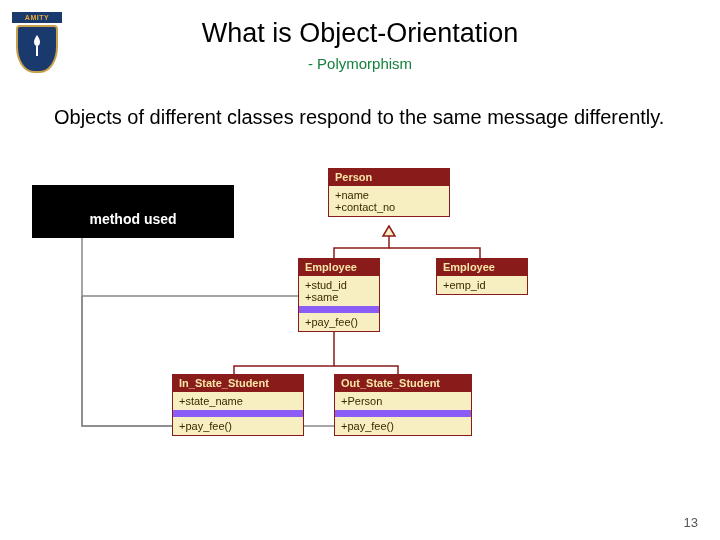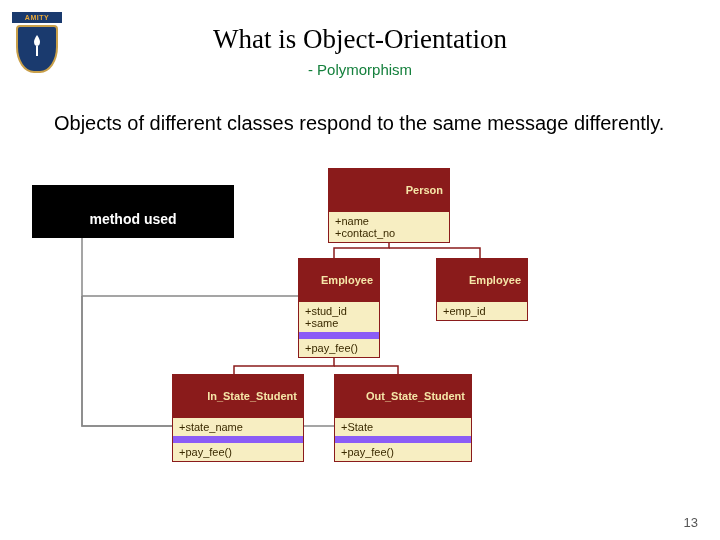--- a/index.html
+++ b/index.html
@@ -42,23 +42,23 @@
     top: 6px;
     left: 50%;
     transform: translateX(-50%);
     width: 14px;
     height: 26px;
   }
   .title {
     text-align: center;
     font-size: 27px;
     font-weight: normal;
-    font-family: Liberation Serif, serif;
+    font-family: Liberation Sans, sans-serif;
     color: #000;
-    margin-top: 24px;
+    margin-top: 18px;
   }
   .subtitle {
     text-align: center;
     font-size: 15px;
     margin-top: 6px;
     color: #15803d;
   }
   .desc {
     font-size: 20px;
     color: #000;
@@ -87,24 +87,24 @@
   }
   .uml {
     position: absolute;
     border: 1px solid #8a1b1b;
     background: #f5e6a8;
     font-family: Verdana, Arial, sans-serif;
     font-size: 11px;
   }
   .uml .name {
     font-weight: bold;
-    text-align: right;
+    text-align: left;
     background: #f5e6a8;
     border-bottom: 1px solid #8a1b1b;
-    padding: 15px 6px;
+    padding: 2px 6px;
     color: #8a1b1b;
   }
   .uml .name.dark {
     background: #8a1b1b;
     color: #f5e6a8;
   }
   .uml .sec {
     border-bottom: 7px solid #8b5cf6;
     padding: 3px 6px;
     color: #3a2a00;
@@ -205,21 +205,21 @@
       <div>+state_name</div>
     </div>
     <div class="sec">
       <div>+pay_fee()</div>
     </div>
   </div>
 
   <div class="uml" style="top:206px;left:334px;width:136px">
     <div class="name dark">Out_State_Student</div>
     <div class="sec">
-      <div>+State</div>
+      <div>+Person</div>
     </div>
     <div class="sec">
       <div>+pay_fee()</div>
     </div>
   </div>
 
 </div>
 
 <div class="pagenum">13</div>
 

